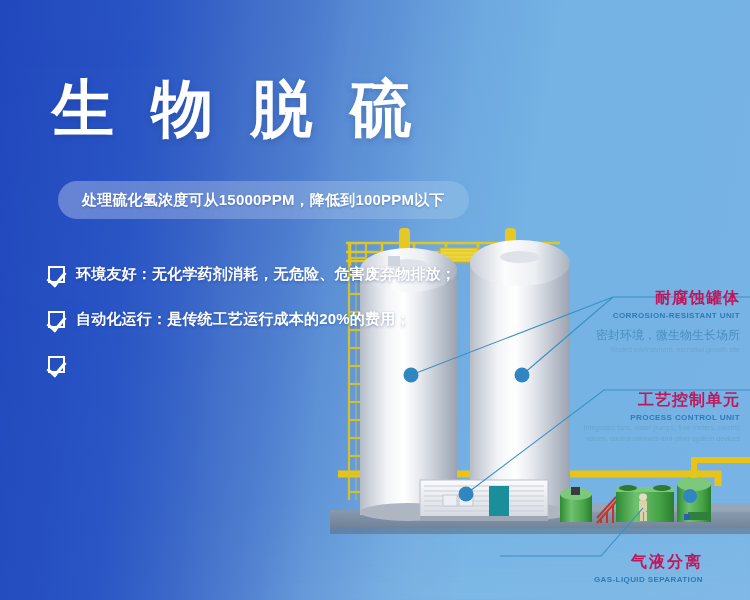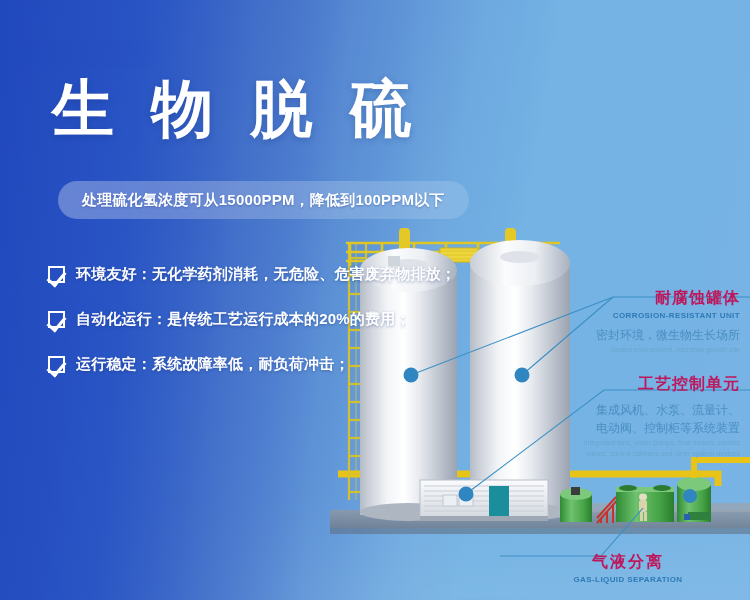--- a/index.html
+++ b/index.html
@@ -149,22 +149,22 @@
     margin-top: 2px;
   }
   .callout .cn-desc {
     color: #4a8ec0; font-size: 12px; line-height: 1.5; margin-top: 6px;
   }
   .callout .en-desc {
     color: #6aa6cf; font-size: 7px; line-height: 1.5; margin-top: 1px;
   }
 
   #callout-tank { right: 10px; top: 288px; width: 230px; }
-  #callout-control { right: 10px; top: 374px; width: 250px; }
-  #callout-sep { left: 553px; top: 552px; width: 150px; text-align: center; }
+  #callout-control { right: 10px; top: 390px; width: 250px; }
+  #callout-sep { left: 553px; top: 552px; width: 150px; text-align: right; }
   #callout-sep .cn-title { letter-spacing: 2px; }
 </style>
 </head>
 <body>
 
 <div id="poster">
 
   <div class="bg-photo">
     <div class="bg-silo"></div>
     <div class="bg-silo2"></div>
@@ -355,35 +355,33 @@
     <div class="feature-row">
       <span class="chk"></span>
       <span class="feature-text">环境友好：无化学药剂消耗，无危险、危害废弃物排放；</span>
     </div>
     <div class="feature-row">
       <span class="chk"></span>
       <span class="feature-text">自动化运行：是传统工艺运行成本的20%的费用；</span>
     </div>
     <div class="feature-row">
       <span class="chk"></span>
-      <span class="feature-text">运行稳定：系统故障率低，耐负荷冲击；</span>
     </div>
   </div>
 
   <div class="callout" id="callout-tank">
     <div class="cn-title">耐腐蚀罐体</div>
     <div class="en-title">CORROSION-RESISTANT UNIT</div>
     <div class="cn-desc">密封环境，微生物生长场所</div>
     <div class="en-desc">Sealed environment, microbial growth site</div>
   </div>
 
   <div class="callout" id="callout-control">
     <div class="cn-title">工艺控制单元</div>
-    <div class="cn-desc" style="white-space:pre-line">集成风机、水泵、流量计、
-电动阀、控制柜等系统装置</div>
+    <div class="en-title">PROCESS CONTROL UNIT</div>
     <div class="en-desc" style="white-space:pre-line">Integrated fans, water pumps, flow meters, electric
 valves, control cabinets and other system devices</div>
   </div>
 
   <div class="callout" id="callout-sep">
     <div class="cn-title">气液分离</div>
     <div class="en-title">GAS-LIQUID SEPARATION</div>
   </div>
 
 </div>

